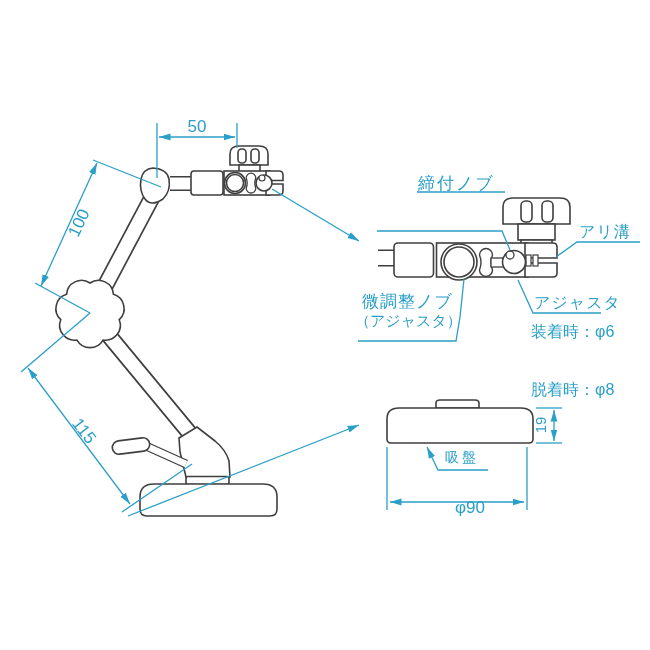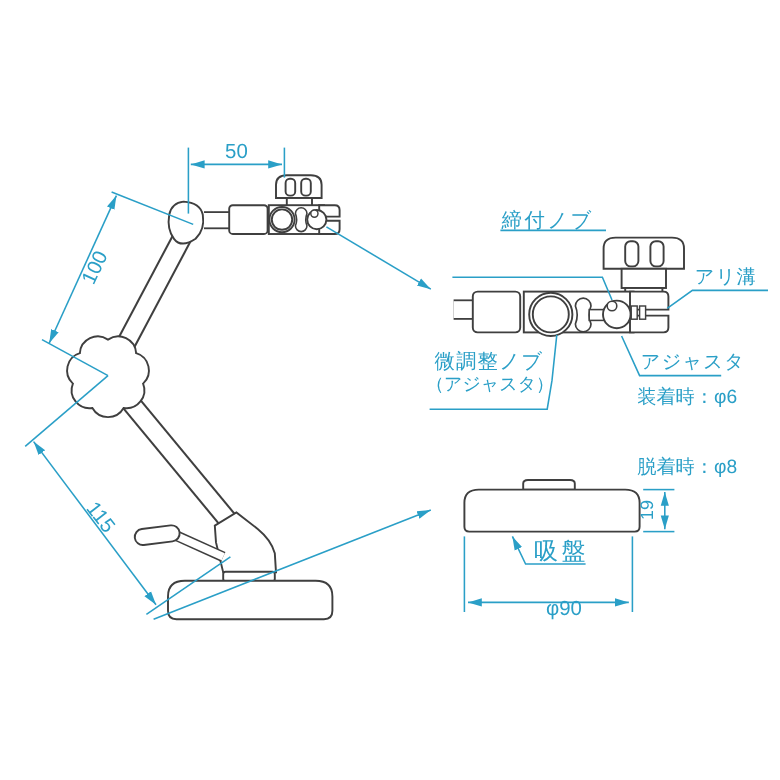--- a/index.html
+++ b/index.html
@@ -156,17 +156,17 @@
   <span class="lbl" style="left:79px;top:223px;font-size:17px;transform:translate(-50%,-50%) rotate(-65deg);">100</span>
   <span class="lbl" style="left:84px;top:431px;font-size:17px;transform:translate(-50%,-50%) rotate(52deg);">115</span>
 
   <span class="lbl" style="left:418px;top:175px;font-size:17px;letter-spacing:2px;">締付ノブ</span>
   <span class="lbl" style="left:579px;top:224px;font-size:16px;letter-spacing:1px;">アリ溝</span>
   <span class="lbl" style="left:362px;top:293px;font-size:17px;letter-spacing:1px;">微調整ノブ</span>
   <span class="lbl" style="left:355px;top:313px;font-size:15px;text-align:center;">（アジャスタ）</span>
   <span class="lbl" style="left:534px;top:295px;font-size:16px;letter-spacing:1px;">アジャスタ</span>
   <span class="lbl" style="left:531px;top:324px;font-size:16px;">装着時：φ6</span>
   <span class="lbl" style="left:531px;top:342px;font-size:16px;margin-top:40px;">脱着時：φ8</span>
-  <span class="lbl" style="left:445px;top:450px;font-size:20px;letter-spacing:3px;">吸盤</span>
+  <span class="lbl" style="left:445px;top:450px;font-size:14px;letter-spacing:3px;">吸盤</span>
 
   <span class="lbl ctr" style="left:470px;top:507px;font-size:17px;">φ90</span>
   <span class="lbl" style="left:540px;top:425px;font-size:15px;transform:translate(-50%,-50%) rotate(-90deg);">19</span>
 </div>
 
 </body></html>

